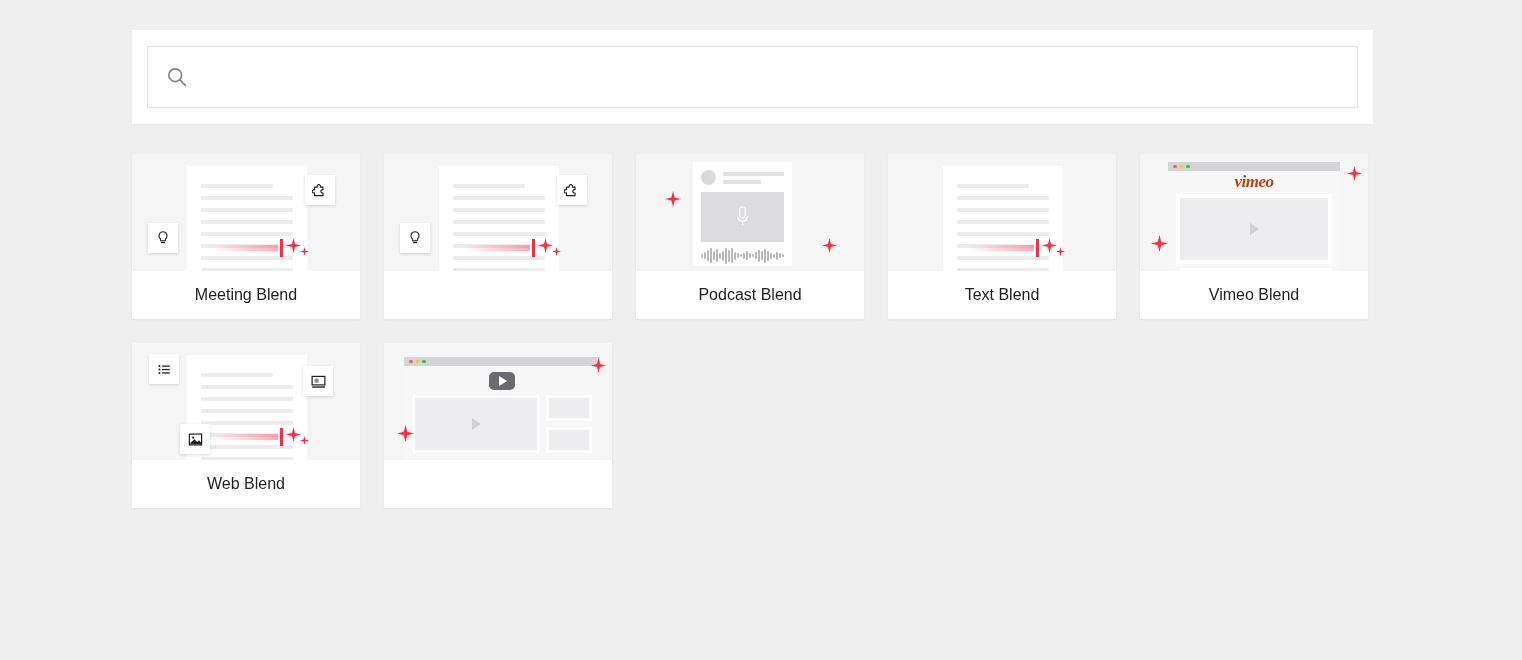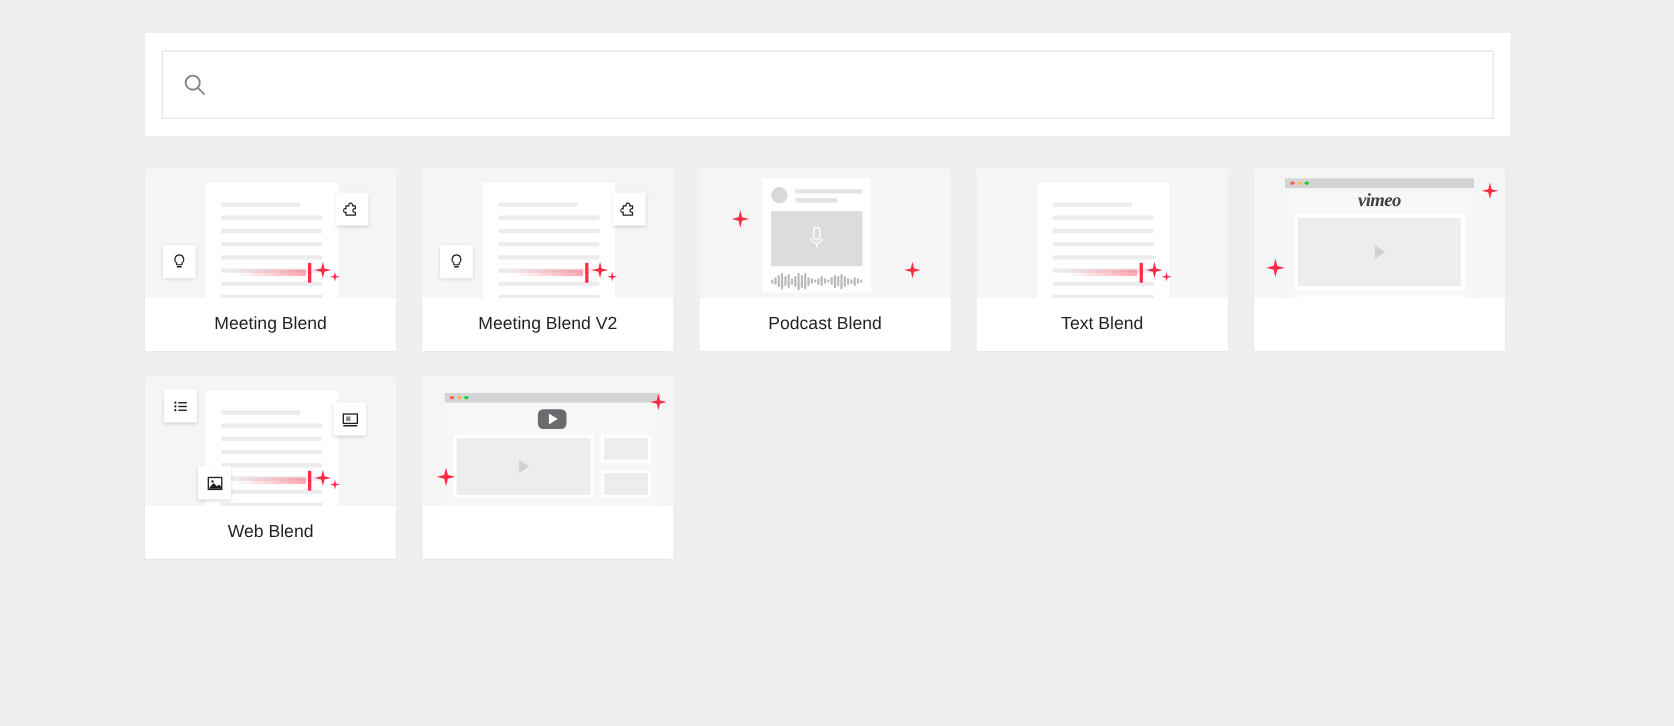--- a/index.html
+++ b/index.html
@@ -182,21 +182,21 @@
     padding-left: 5px;
     gap: 3px;
   }
   .browser .bar i { width: 3.5px; height: 3.5px; border-radius: 50%; display: block; }
   .vimeo-logo {
     text-align: center;
     font-family: "Liberation Serif", serif;
     font-style: italic;
     font-weight: 700;
     font-size: 17px;
-    color: #404040;
+    color: #c2410c;
     letter-spacing: -0.5px;
     margin-top: 2px;
     line-height: 1;
   }
   .vimeo-player {
     margin: 4px 8px 0 8px;
     height: 70px;
     background: #ededef;
     border: 4px solid #fff;
     display: flex; align-items: center; justify-content: center;
@@ -329,21 +329,20 @@
             <path d="M10 2.2a5 5 0 0 0-3 9v2.2h6V11.2a5 5 0 0 0-3-9z" fill="none" stroke="#1f1f23" stroke-width="1.3"></path>
             <line x1="7.4" y1="15.6" x2="12.6" y2="15.6" stroke="#1f1f23" stroke-width="1.6"></line>
           </svg>
         </div>
         <div class="chip" style="left:173px;top:21px;">
           <svg width="17" height="17" viewBox="0 0 20 20">
             <path d="M3 6h3.2a2 2 0 1 1 3.6 0H13v3.1a2 2 0 1 0 0 3.8V16H3v-3.2a2 2 0 1 1 0-3.6V6z" fill="none" stroke="#1f1f23" stroke-width="1.3" stroke-linejoin="round"></path>
           </svg>
         </div>
       </div>
-      <div class="card-label">Meeting Blend V2</div>
     </div>
 
     <div class="card">
       <div class="card-thumb">
         <div class="podcast">
           <div class="pod-head">
             <div class="pod-avatar"></div>
             <div class="pod-lines">
                 <div></div>
                 <div></div>
@@ -449,20 +448,21 @@
           <svg width="17" height="17" viewBox="0 0 16 16">
               <path d="M8 0 L9.6 6.4 L16 8 L9.6 9.6 L8 16 L6.4 9.6 L0 8 L6.4 6.4 Z" fill="#ff2b44"></path>
             </svg>
         </span>
         <span class="spark" style="left:207px;top:12px;">
           <svg width="15" height="15" viewBox="0 0 16 16">
               <path d="M8 0 L9.6 6.4 L16 8 L9.6 9.6 L8 16 L6.4 9.6 L0 8 L6.4 6.4 Z" fill="#ff2b44"></path>
             </svg>
         </span>
       </div>
+      <div class="card-label">Vimeo Blend</div>
     </div>
 
     <div class="card">
       <div class="card-thumb">
         <div class="doc">
           <div class="line" style="width:72px"></div>
           <div class="line" style="width:92px"></div>
           <div class="line" style="width:92px"></div>
           <div class="line" style="width:92px"></div>
           <div class="line" style="width:92px"></div>

